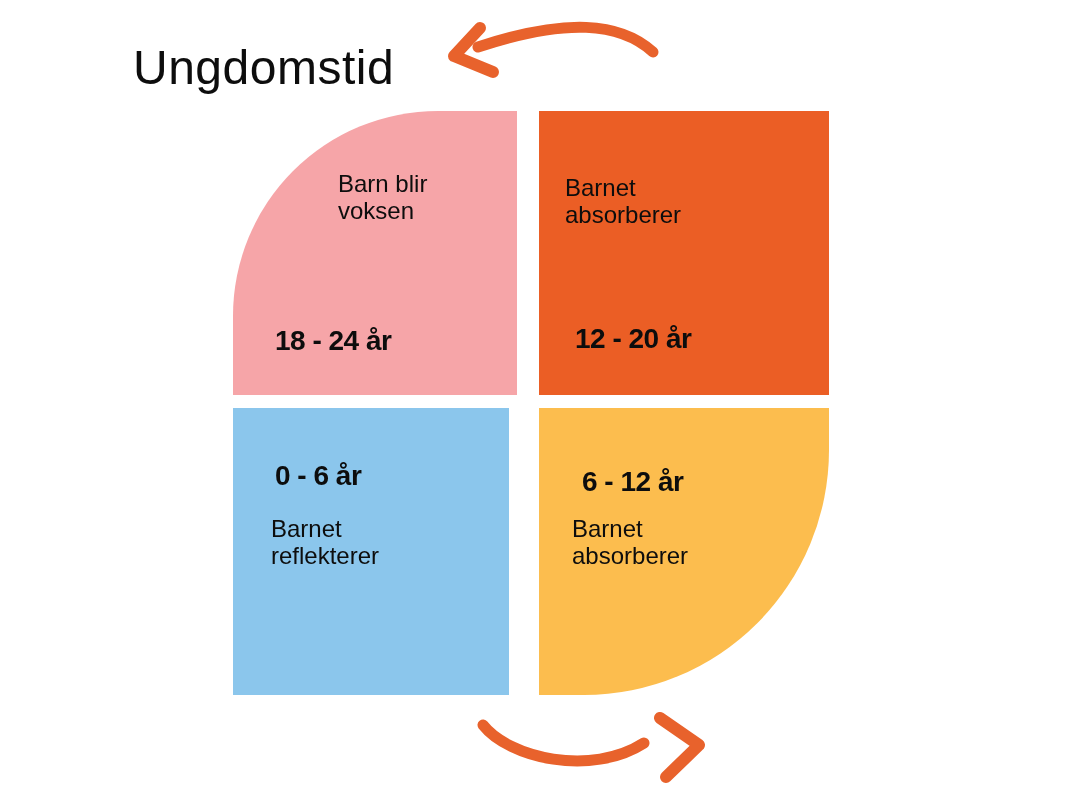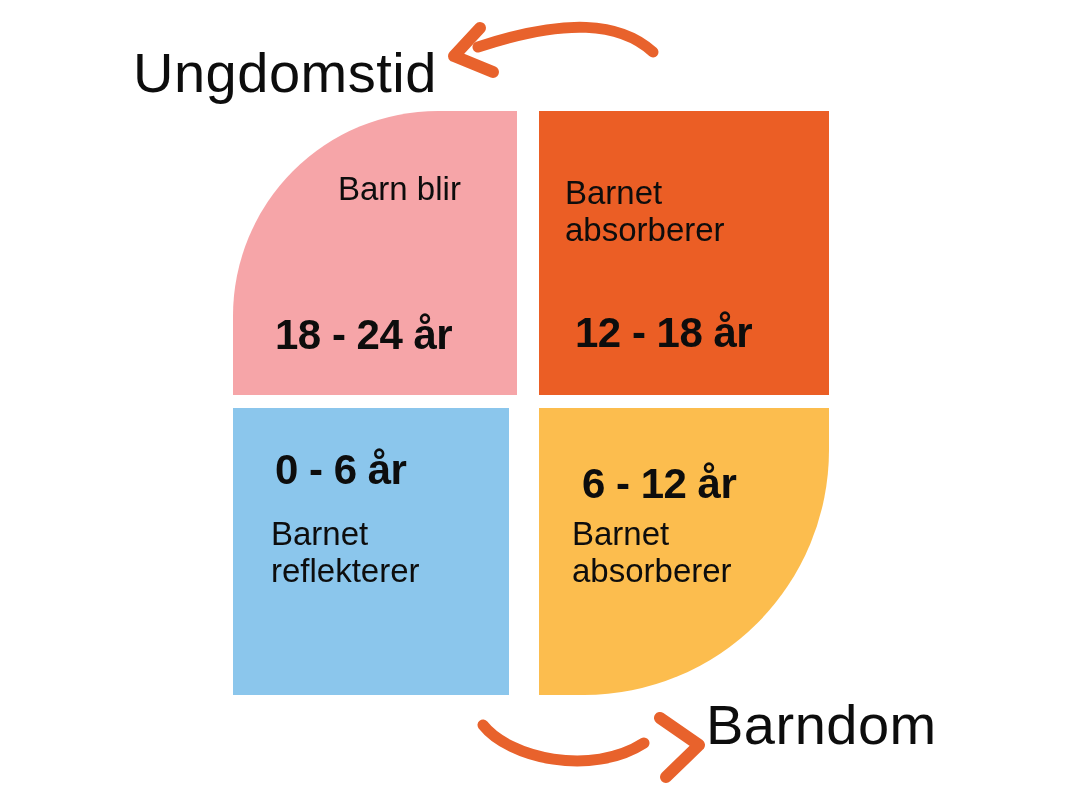--- a/index.html
+++ b/index.html
@@ -11,60 +11,61 @@
     position: relative;
     width: 1080px;
     height: 801px;
     background: #ffffff;
     overflow: hidden;
     font-family: "Liberation Sans", sans-serif;
     color: var(--ink, #0d0d0d);
   }
   .title {
     position: absolute;
-    font-size: 56px;
+    font-size: 48px;
     font-weight: 400;
     letter-spacing: 0.5px;
     white-space: nowrap;
     color: var(--ink, #0d0d0d);
   }
   .title-top { left: 133px; top: 40px; }
   .title-bottom { left: 706px; top: 692px; }
 
   .quad { position: absolute; }
   .q-tl { left: 233px; top: 111px; width: 284px; height: 284px; border-top-left-radius: 205px; }
   .q-tr { left: 539px; top: 111px; width: 290px; height: 284px; }
   .q-bl { left: 233px; top: 408px; width: 276px; height: 287px; }
   .q-br { left: 539px; top: 408px; width: 290px; height: 287px; border-bottom-right-radius: 245px; }
 
   .desc {
     position: absolute;
-    font-size: 33px;
+    font-size: 24px;
     line-height: 1.12;
     font-weight: 400;
     white-space: nowrap;
     color: var(--ink, #0d0d0d);
   }
   .age {
     position: absolute;
-    font-size: 42px;
+    font-size: 28px;
     font-weight: 700;
     letter-spacing: -0.5px;
     white-space: nowrap;
     color: var(--ink, #0d0d0d);
+    margin-top: 14px;
   }
 
   
   .q-tl .desc { left: 105px; top: 60px; }
   .q-tl .age  { left: 42px;  top: 200px; }
   .q-tr .desc { left: 26px;  top: 64px; }
   .q-tr .age  { left: 36px;  top: 198px; }
   .q-bl .age  { left: 42px;  top: 38px; }
   .q-bl .desc { left: 38px;  top: 108px; }
-  .q-br .age  { left: 43px;  top: 52px; }
+  .q-br .age  { left: 43px;  top: 44px; }
   .q-br .desc { left: 33px;  top: 108px; }
 
   .arrow-svg { position: absolute; overflow: visible; }
   .arrow-top { left: 448px; top: 16px; }
   .arrow-bottom { left: 476px; top: 710px; }
   .arrow-stroke {
     stroke: var(--arrow, #e8622c);
     fill: none;
     stroke-width: 11;
     stroke-linecap: round;
@@ -86,30 +87,31 @@
   <div class="title title-top">Ungdomstid</div>
 
   <svg class="arrow-svg arrow-top" width="212" height="70" viewBox="0 0 212 70" aria-hidden="true">
     <path class="arrow-stroke" d="M205,36 C172,6 118,2 30,31"></path>
     <path class="arrow-head" d="M32,12 L6,40 L45,56"></path>
   </svg>
 
   <div class="quad q-tl" style="background-color: rgb(246, 165, 168);">
     <div class="desc">
       <div>Barn blir</div>
+      <div>voksen</div>
     </div>
     <div class="age">18 - 24 år</div>
   </div>
 
   <div class="quad q-tr" style="background-color: rgb(235, 94, 37);">
     <div class="desc">
       <div>Barnet</div>
       <div>absorberer</div>
     </div>
-    <div class="age">12 - 18 år</div>
+    <div class="age">12 - 20 år</div>
   </div>
 
   <div class="quad q-bl" style="background-color: rgb(139, 198, 236);">
     <div class="age">0 - 6 år</div>
     <div class="desc">
       <div>Barnet</div>
       <div>reflekterer</div>
     </div>
   </div>
 
@@ -119,15 +121,14 @@
       <div>Barnet</div>
       <div>absorberer</div>
     </div>
   </div>
 
   <svg class="arrow-svg arrow-bottom" width="232" height="80" viewBox="0 0 232 80" aria-hidden="true">
     <path class="arrow-stroke" d="M7,15 C33,48 115,67 168,33"></path>
     <path class="arrow-head" d="M184,8 L223,35 L190,67"></path>
   </svg>
 
-  <div class="title title-bottom">Barndom</div>
 
 </div>
 
 </body></html>

